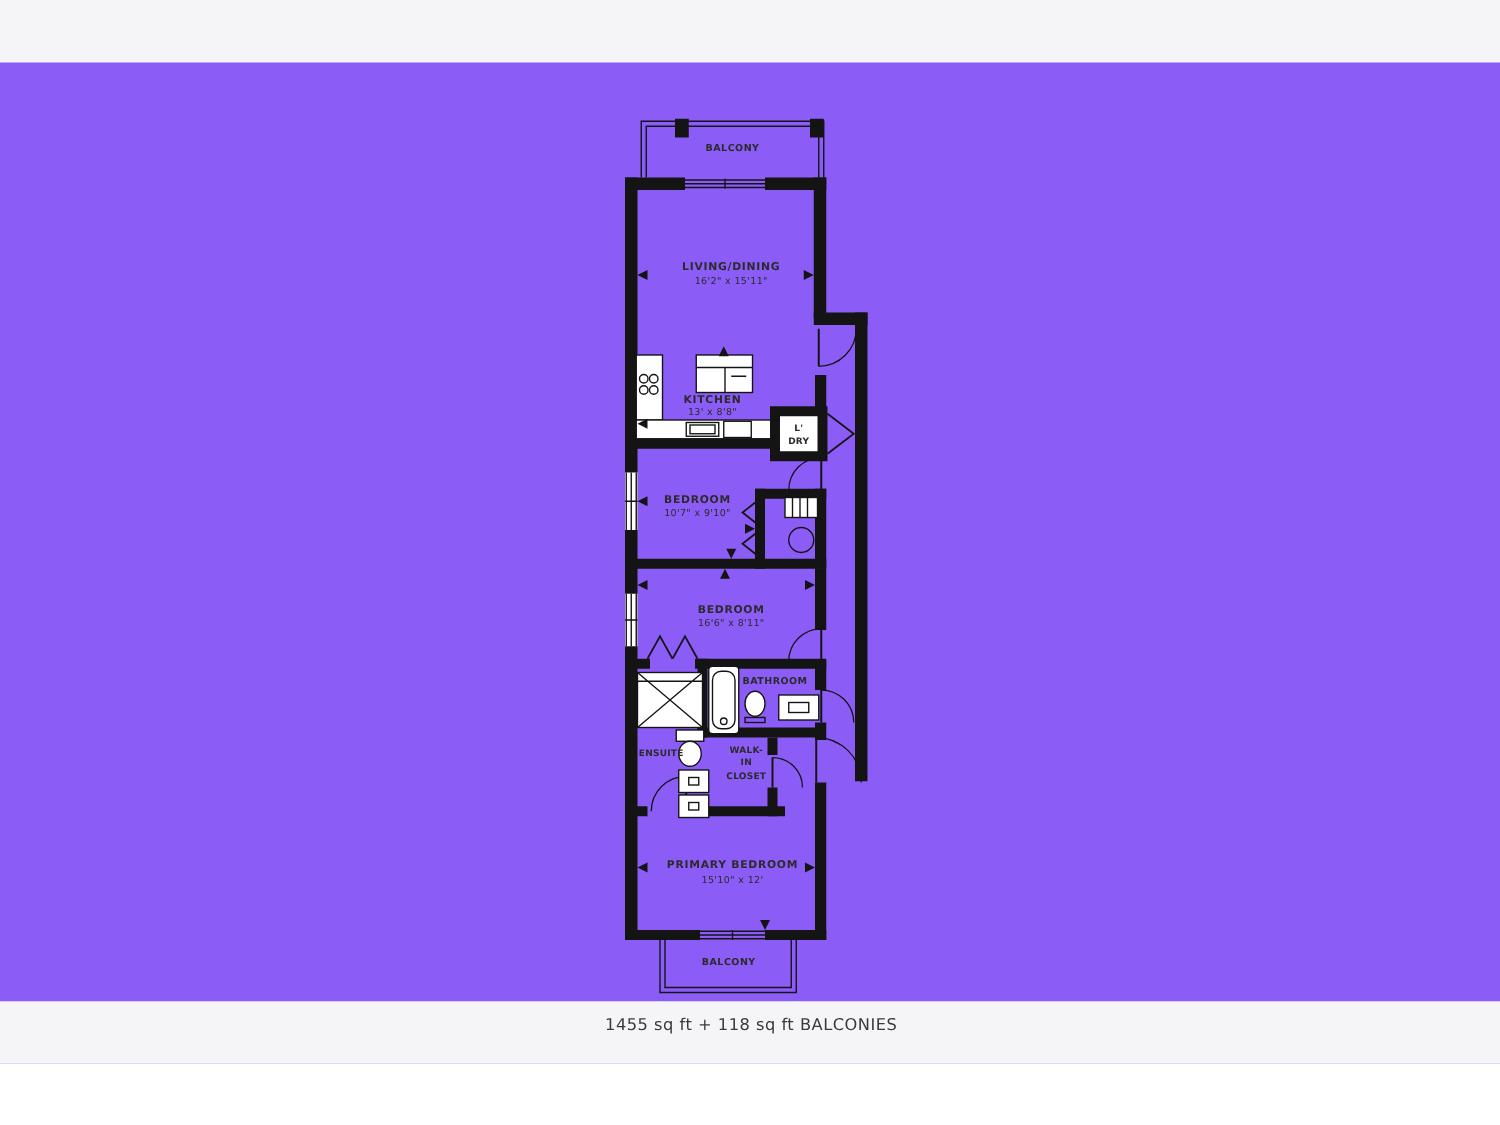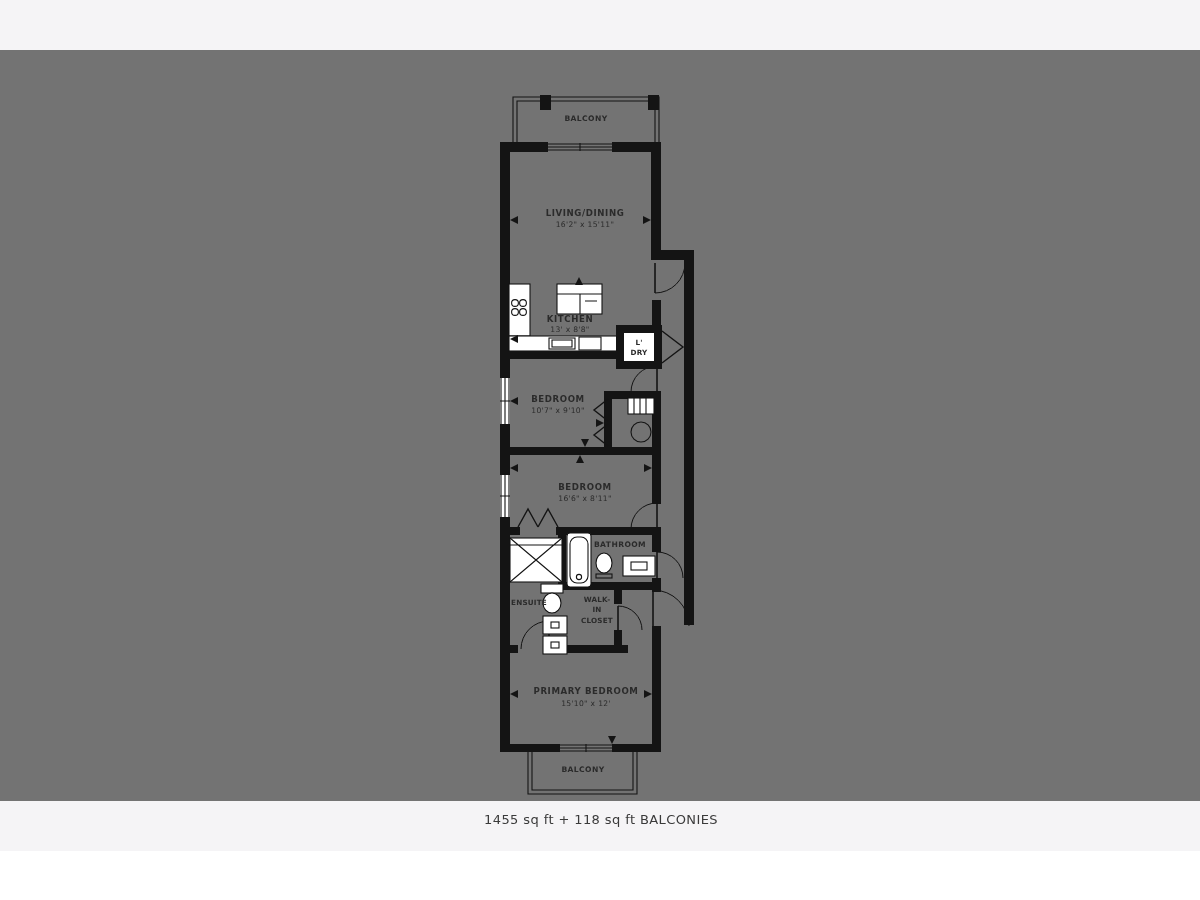--- a/index.html
+++ b/index.html
@@ -1,17 +1,17 @@
 <!DOCTYPE html>
 <html style="--wall: #141414; --text: #2b2b2b; --caption: #3a3a3a; --band: #f5f4f6;"><head>
 <meta charset="utf-8">
 <style>
   html,body{margin:0;padding:0;background:#ffffff;width:1200px;height:900px;overflow:hidden;
     font-family:"DejaVu Sans","Liberation Sans",sans-serif;}
-  .stage{position:relative;width:1200px;height:851px;background:#737373;}
+  .stage{position:relative;width:1200px;height:851px;background:#8b5cf6;}
   .band{position:absolute;left:0;width:1200px;background:var(--band,#f5f4f6);}
   .band.top{top:0;height:50px;}
   .band.bottom{bottom:0;height:50px;}
   svg{position:absolute;top:0;left:0;}
   text{fill:var(--text,#2b2b2b);}
   .room-label{font-size:8.6px;letter-spacing:.6px;font-weight:bold;}
   .room-dims{font-size:7.6px;letter-spacing:.3px;}
   .small-label{font-size:7.6px;letter-spacing:.4px;font-weight:bold;}
   .tiny-label{font-size:7.2px;letter-spacing:.2px;font-weight:bold;}
   .caption{font-size:13px;letter-spacing:.4px;fill:var(--caption,#3a3a3a);}

